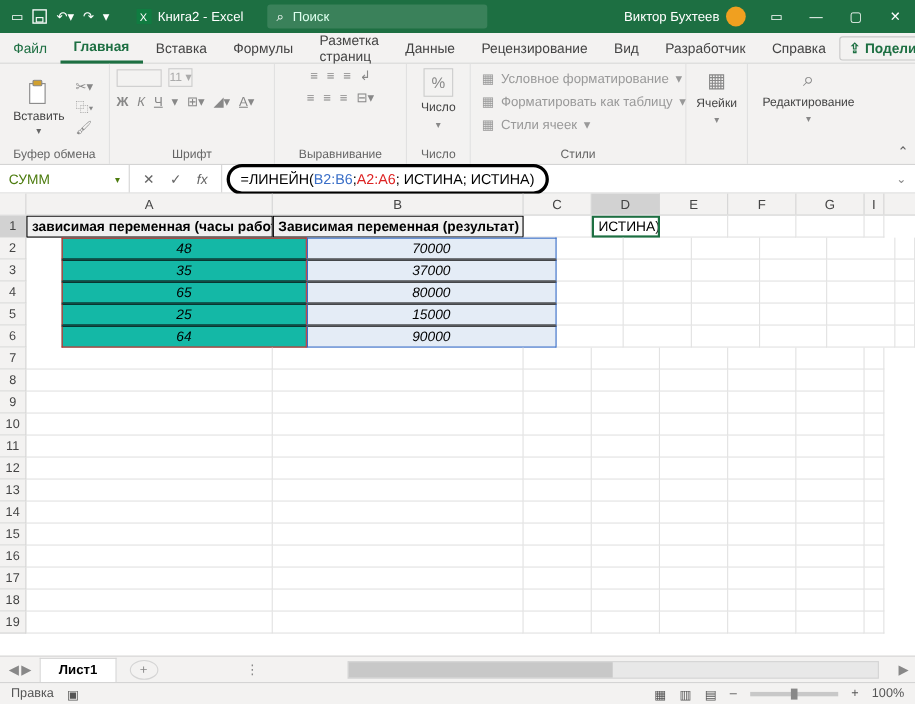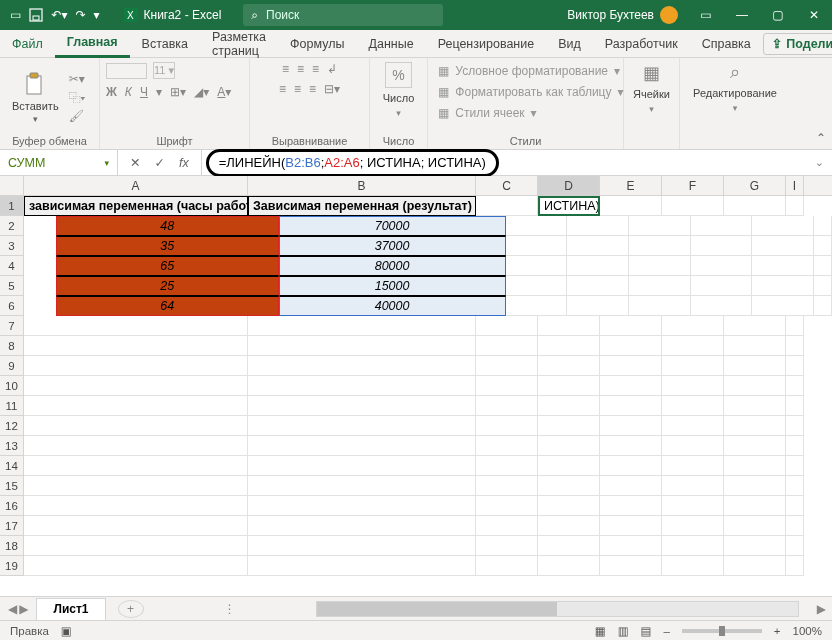--- a/index.html
+++ b/index.html
@@ -43,21 +43,21 @@
 .col-headers { display: flex; height: 20px; background: #f3f2f1; border-bottom: 1px solid #d4d4d4; font-size: 12px; }
 .corner { width: 24px; border-right: 1px solid #d4d4d4; background: #f3f2f1; }
 .ch { border-right: 1px solid #d4d4d4; display: flex; align-items: center; justify-content: center; color: #444; }
 .ch.sel { background: #d2d2d2; }
 .scroll-body { flex: 1; overflow: hidden; position: relative; }
 .rows { position: absolute; top:0; left:0; right:0; }
 .row { display: flex; height: 20px; }
 .rh { width: 24px; background: #f3f2f1; border-right: 1px solid #d4d4d4; border-bottom: 1px solid #d4d4d4; display: flex; align-items: center; justify-content: center; font-size: 11.5px; color: #444; }
 .cell { border-right: 1px solid #e2e2e2; border-bottom: 1px solid #e2e2e2; font-size: 12.5px; display: flex; align-items: center; padding: 0 4px; overflow: hidden; white-space: nowrap; }
 .hdr { font-weight: 600; border: 1px solid #000; background: #f0f0f0; justify-content: flex-start; }
-.dataA { border: 1px solid #000; background: #c2410c; justify-content: center; font-style: italic; margin-left: 32px; }
+.dataA { border: 1px solid #000; background: #14b8a6; justify-content: center; font-style: italic; margin-left: 32px; }
 .dataB { border: 1px solid #000; background: #e4ecf6; justify-content: center; font-style: italic; }
 .wA { width: 224px; } .wB { width: 228px; } .wC { width: 62px; } .wD { width: 62px; } .wE { width: 62px; } .wF { width: 62px; } .wG { width: 62px; } .wI { width: 18px; }
 .active-cell { border: 2px solid #1d6f42 !important; }
 
 .sheet-tabs { position: absolute; bottom: 20px; left: 0; right: 0; height: 24px; background: #f3f2f1; border-top: 1px solid #d4d4d4; display: flex; align-items: center; font-size: 12px; }
 .sheet-tabs .nav { padding: 0 8px; color: #888; display:flex; gap:2px; }
 .sheet-tab { padding: 0 16px; background: #fff; border: 1px solid #d4d4d4; border-bottom: none; height: 22px; display: flex; align-items: center; font-weight: 600; }
 .plus { padding: 0 12px; color: #888; border: 1px solid #d4d4d4; height:18px; width:18px; border-radius:50%; display:flex; align-items:center; justify-content:center; margin-left:12px; font-size:12px;}
 .hscroll { flex: 1; height: 16px; margin: 0 12px 0 80px; background: #e8e8e8; position: relative; border:1px solid #d4d4d4; }
 .hscroll .thumb { position: absolute; left:0; top:0; bottom:0; width: 50%; background: #c8c8c8; }
@@ -106,22 +106,22 @@
     <div>—</div>
     <div>▢</div>
     <div>✕</div>
   </div>
 </div>
 
 <div class="ribbon-tabs">
   <div class="tab file">Файл</div>
   <div class="tab active">Главная</div>
   <div class="tab">Вставка</div>
+  <div class="tab">Формулы</div>
   <div class="tab">Разметка страниц</div>
-  <div class="tab">Формулы</div>
   <div class="tab">Данные</div>
   <div class="tab">Рецензирование</div>
   <div class="tab">Вид</div>
   <div class="tab">Разработчик</div>
   <div class="tab">Справка</div>
   <div class="share">
     <span>⇪</span>
     <span>Поделиться</span>
   </div>
 </div>
@@ -308,21 +308,21 @@
           <div class="cell wC"></div>
           <div class="cell wD"></div>
           <div class="cell wE"></div>
           <div class="cell wF"></div>
           <div class="cell wG"></div>
           <div class="cell wI"></div>
         </div>
         <div class="row">
           <div class="rh ">6</div>
           <div class="cell wA dataA" style="border-bottom: 1.5px solid rgb(221, 34, 34); border-left: 1.5px solid rgb(221, 34, 34); border-right: 1.5px solid rgb(221, 34, 34);">64</div>
-          <div class="cell wB dataB" style="border-bottom: 1.5px solid rgb(58, 111, 200); border-left: 1.5px solid rgb(58, 111, 200); border-right: 1.5px solid rgb(58, 111, 200);">40000</div>
+          <div class="cell wB dataB" style="border-bottom: 1.5px solid rgb(58, 111, 200); border-left: 1.5px solid rgb(58, 111, 200); border-right: 1.5px solid rgb(58, 111, 200);">90000</div>
           <div class="cell wC"></div>
           <div class="cell wD"></div>
           <div class="cell wE"></div>
           <div class="cell wF"></div>
           <div class="cell wG"></div>
           <div class="cell wI"></div>
         </div>
         <div class="row">
           <div class="rh ">7</div>
           <div class="cell wA"></div>

